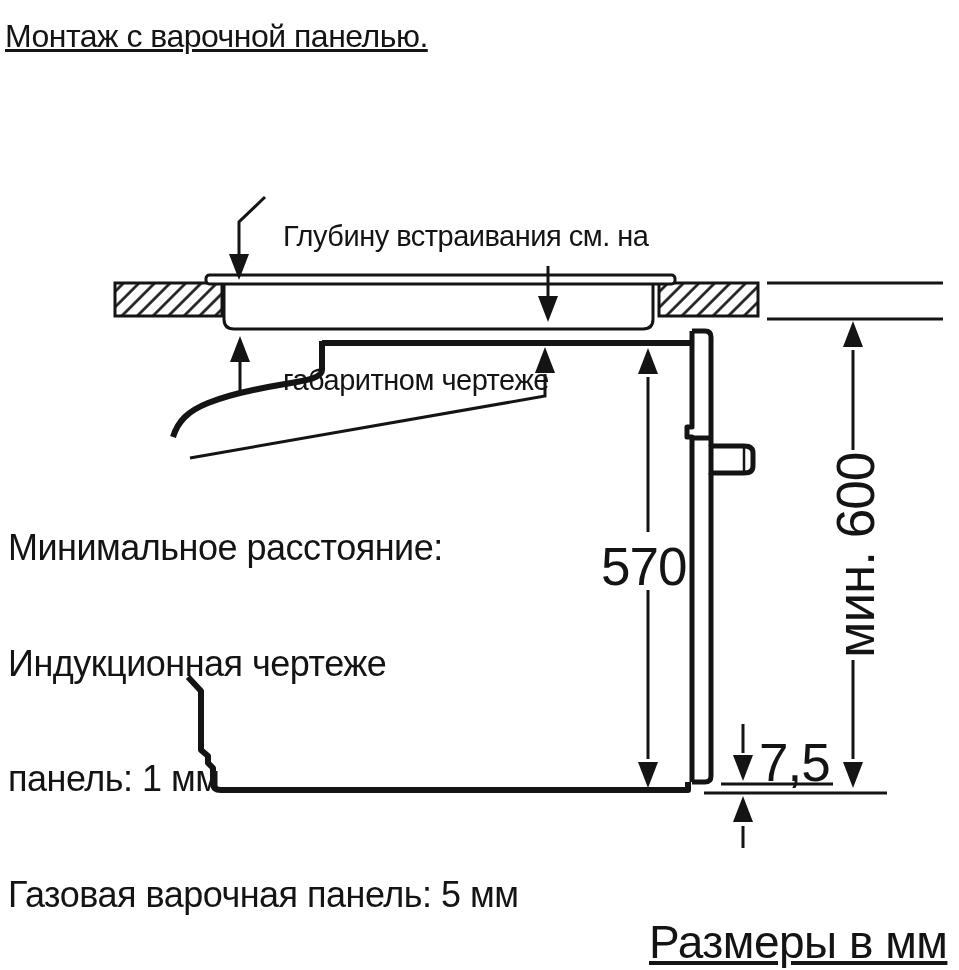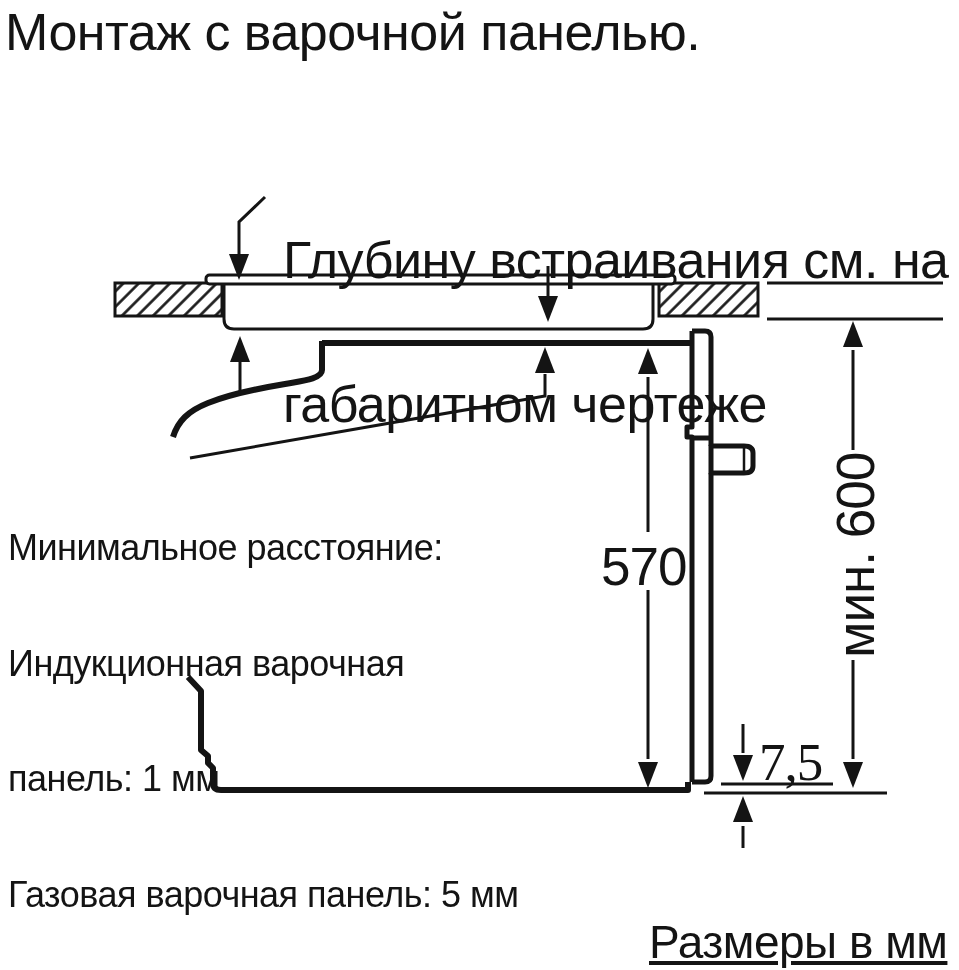--- a/index.html
+++ b/index.html
@@ -2,28 +2,28 @@
 <html><head>
 <meta charset="utf-8">
 <style>
   html,body { margin:0; padding:0; background:#ffffff; }
   .page {
     position:relative; width:959px; height:970px; background:#ffffff;
     font-family:"Liberation Sans", sans-serif; color:#141414; overflow:hidden;
   }
   .page svg { position:absolute; left:0; top:0; }
   .txt { position:absolute; white-space:pre; color:#141414; }
-  .title    { left:5px;  top:2px;   font-size:52px; letter-spacing:-0.5px; }
-  .callout  { left:283px; top:140px; font-size:52px; line-height:48px; letter-spacing:-0.5px; }
+  .title    { left:5px;  top:18px;   font-size:32px; letter-spacing:-0.5px;text-decoration:underline; }
+  .callout  { left:283px; top:116px; font-size:29px; line-height:48px; letter-spacing:-0.5px; }
   .note     { left:8px;  top:452px; font-size:36px; line-height:38.5px; letter-spacing:-0.5px; }
   .dim      { font-size:53px; letter-spacing:-1px; }
   .d570     { left:601px; top:536px; width:94px; text-align:left; }
   .d600     { left:751px; top:530px; width:202px; height:54px; text-align:center;
               transform:rotate(-90deg); }
-  .d75      { left:759px; top:732px;font-family:Liberation Serif, serif; }
+  .d75      { left:759px; top:732px; }
   .footer   { left:649px; top:915px; font-size:46px; letter-spacing:-0.5px;text-decoration:underline; }
 </style>
 </head>
 <body>
 
 <div class="page">
 
   <svg width="959" height="970" viewBox="0 0 959 970">
     <defs>
       <pattern id="hatch" patternUnits="userSpaceOnUse" width="11" height="11" patternTransform="rotate(45)">
@@ -109,21 +109,21 @@
 
   <div class="txt title">Монтаж с варочной панелью.</div>
 
   <div class="txt callout">
     <div>Глубину встраивания см. на</div>
     <div>габаритном чертеже</div>
   </div>
 
   <div class="txt note">
     <div>Минимальное расстояние:</div>
-    <div>Индукционная варочная</div>
+    <div>Индукционная чертеже</div>
     <div>панель: 1 мм</div>
     <div>Газовая варочная панель: 5 мм</div>
     
     
   </div>
 
   <div class="txt dim d570">570</div>
 
   <div class="txt dim d600">мин. 600</div>
 

